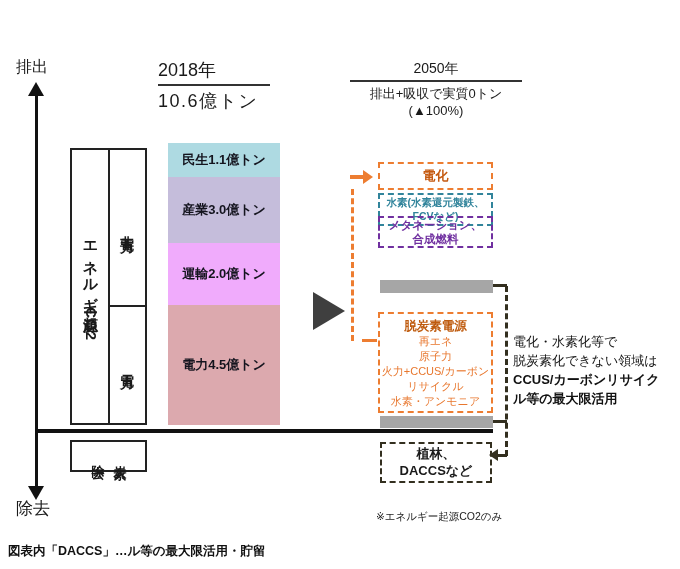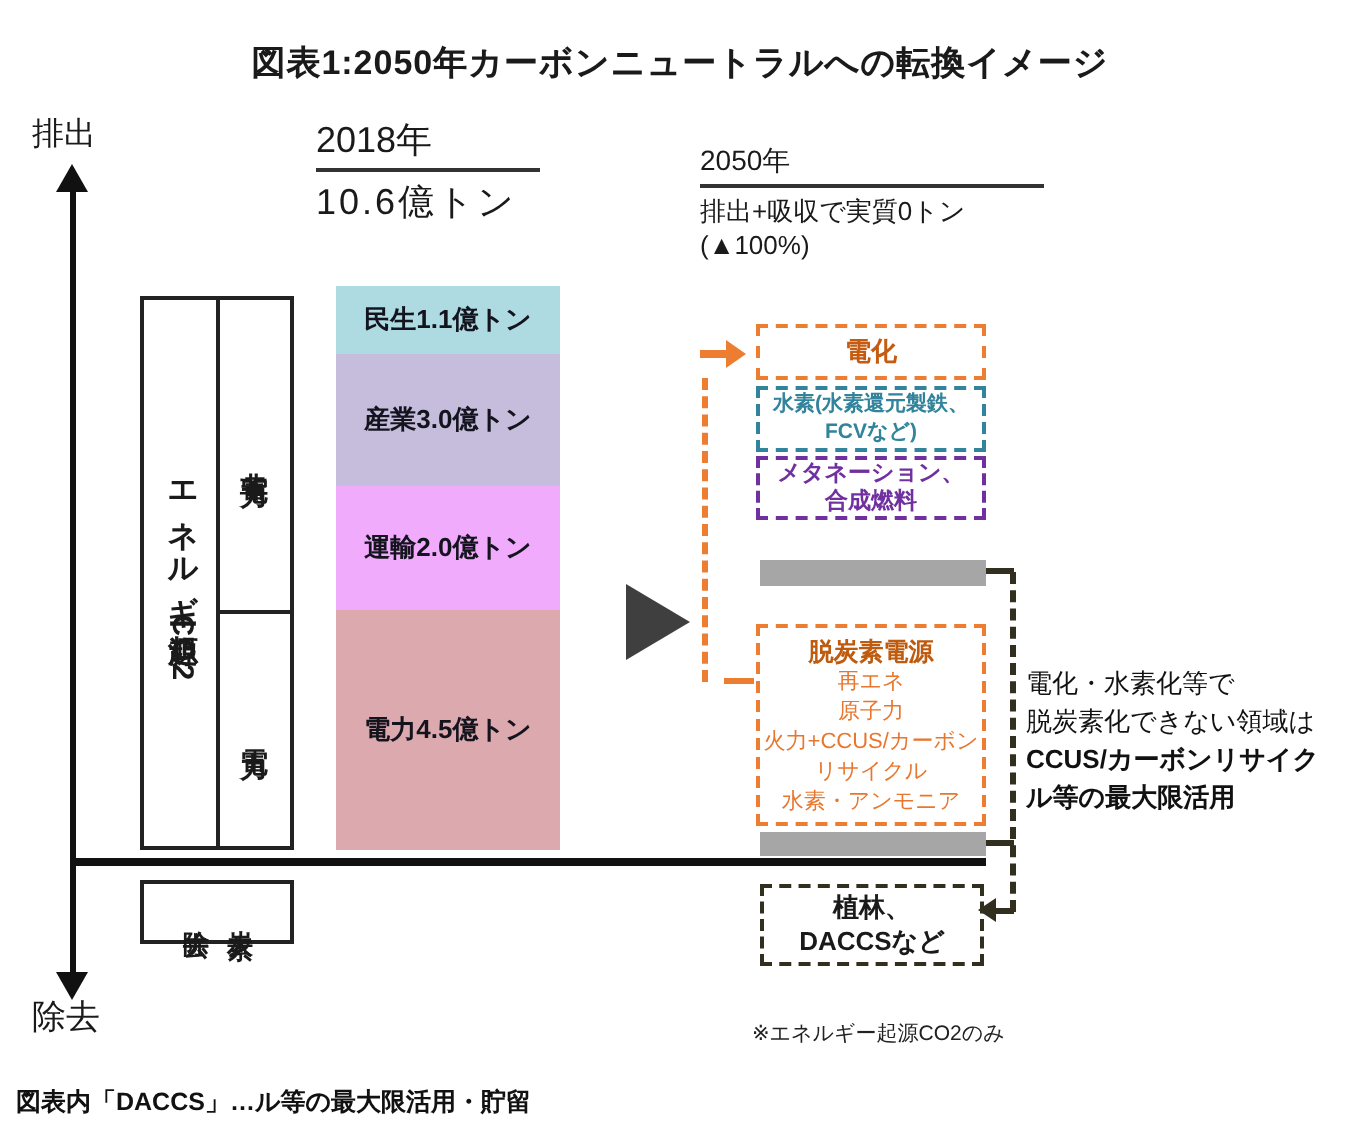--- a/index.html
+++ b/index.html
@@ -9,21 +9,21 @@
   .title{left:0;right:0;top:20px;text-align:center;font-size:17px;font-weight:bold;letter-spacing:.5px;}
   
   .axis-v{left:35px;top:94px;width:3px;height:394px;background:#111;}
   .arrow-up{left:28px;top:82px;width:0;height:0;border-left:8px solid transparent;border-right:8px solid transparent;border-bottom:14px solid #111;}
   .arrow-down{left:28px;top:486px;width:0;height:0;border-left:8px solid transparent;border-right:8px solid transparent;border-top:14px solid #111;}
   .axis-h{left:37px;top:429px;width:456px;height:4px;background:#111;}
   .lbl-emit{left:16px;top:57px;font-size:16px;}
   .lbl-remove{left:16px;top:497px;font-size:17px;}
   
   .h2018{left:158px;top:58px;width:112px;text-align:left;font-size:18px;}
-  .h2050{left:350px;top:72px;width:172px;font-size:14px;}
+  .h2050{left:350px;top:60px;width:172px;text-align:center;font-size:14px;}
   .yr{display:block;border-bottom:2px solid #333;padding-bottom:2px;}
   .h2018 .tot{display:block;margin-top:3px;letter-spacing:1.5px;}
   .h2050 .l1{display:block;margin-top:3px;font-size:13px;}
   .h2050 .l2{display:block;font-size:13px;}
   
   .ebox{left:70px;top:148px;width:77px;height:277px;border:2px solid #222;box-sizing:border-box;display:flex;}
   .ebox .src{width:36px;border-right:2px solid #222;display:flex;align-items:center;justify-content:center;}
   .ebox .cells{flex:1;display:flex;flex-direction:column;}
   .ebox .cell{display:flex;align-items:center;justify-content:center;}
   .ebox .c-top{height:155px;border-bottom:2px solid #222;}
@@ -38,21 +38,21 @@
   .seg-0{height:34px;background:#aedae2;}
   .seg-1{height:66px;background:#c5bddb;}
   .seg-2{height:62px;background:#f0abfc;}
   .seg-3{height:120px;background:#dca9ae;}
   
   .big-tri{left:313px;top:292px;width:0;height:0;border-top:19px solid transparent;border-bottom:19px solid transparent;border-left:32px solid #3f3f3f;}
   
   .mbox{left:378px;width:115px;box-sizing:border-box;text-align:center;font-weight:bold;display:flex;flex-direction:column;justify-content:center;}
   .m-denka{top:162px;height:28px;border:2px dashed #ed7d31;color:#c55a11;font-size:13px;}
   .m-suiso{top:193px;height:33px;border:2px dashed #31849b;color:#31849b;font-size:10.5px;line-height:1.3;}
-  .m-metha{top:228px;height:32px;border:2px dashed #7030a0;color:#7030a0;font-size:11.5px;line-height:1.25;}
+  .m-metha{top:216px;height:32px;border:2px dashed #7030a0;color:#7030a0;font-size:11.5px;line-height:1.25;}
   .m-bio{top:262px;height:17px;border:2px dashed #538135;color:#538135;font-size:12px;line-height:1;}
   .gray1{left:380px;top:280px;width:113px;height:13px;background:#a6a6a6;}
   .gray2{left:380px;top:416px;width:113px;height:12px;background:#a6a6a6;}
   .decarb{left:378px;top:312px;width:115px;height:101px;border:2px dashed #ed7d31;box-sizing:border-box;text-align:center;padding-top:5px;}
   .decarb .dtitle{font-weight:bold;font-size:12.5px;color:#bf5b0e;line-height:15px;}
   .decarb .dline{font-size:11px;color:#e8772e;line-height:15px;}
   .forest{left:380px;top:442px;width:112px;height:41px;border:2.5px dashed #332f1f;box-sizing:border-box;display:flex;flex-direction:column;align-items:center;justify-content:center;font-weight:bold;font-size:13px;line-height:1.3;}
   
   .oarrow-shaft{left:350px;top:175px;width:14px;height:4px;background:#ed7d31;}
   .oarrow-head{left:363px;top:170px;width:0;height:0;border-top:7px solid transparent;border-bottom:7px solid transparent;border-left:10px solid #ed7d31;}
@@ -68,21 +68,20 @@
   .sidenote{left:513px;top:332px;width:166px;font-size:13px;line-height:19px;color:#111;}
   .sidenote .b{font-weight:bold;}
   .footnote{left:376px;top:510px;font-size:10.5px;color:#222;}
   .footer{left:8px;top:543px;font-size:12.5px;font-weight:bold;color:#111;}
 </style>
 </head>
 <body>
 
 <div class="canvas">
 
-  <div class="abs title">図表1:2050年カーボンニュートラルへの転換イメージ</div>
 
   <div class="abs lbl-emit">排出</div>
   <div class="abs arrow-up"></div>
   <div class="abs axis-v"></div>
   <div class="abs arrow-down"></div>
   <div class="abs lbl-remove">除去</div>
   <div class="abs axis-h"></div>
 
   <div class="abs h2018">
     <span class="yr">2018年</span>

